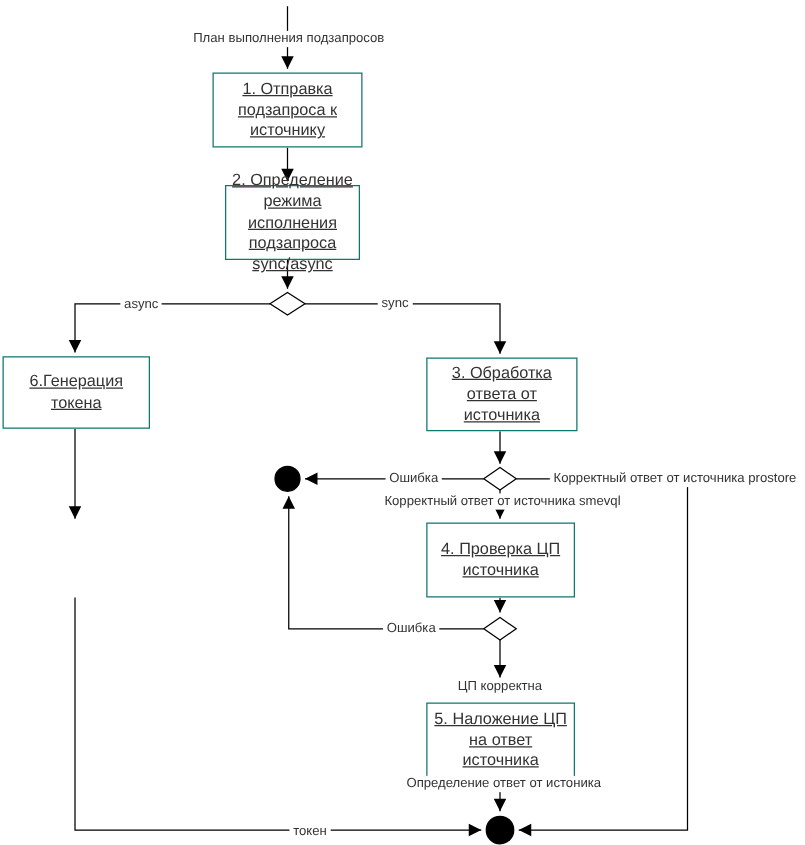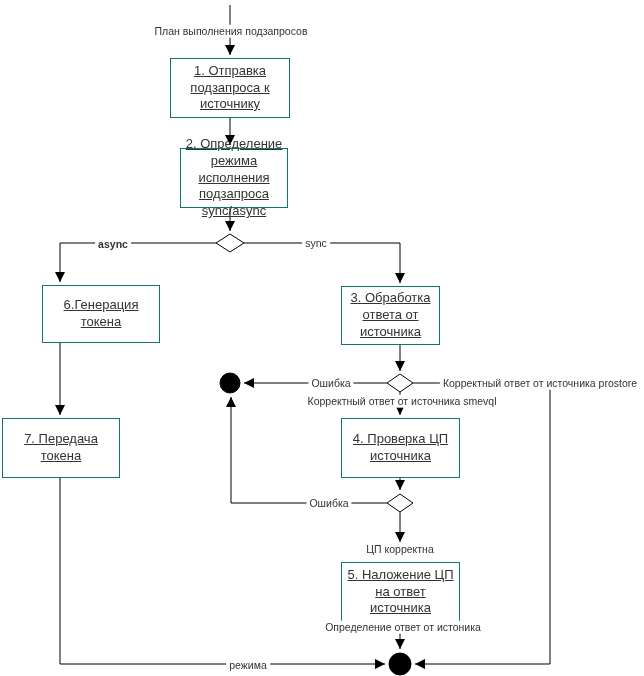--- a/index.html
+++ b/index.html
@@ -82,40 +82,37 @@
       <circle cx="400" cy="664" r="11" fill="#000000"></circle>
     </g>
   </svg>
 
   <div class="node" style="left:170px; top:58px; width:120px; height:60px;">
     <span>1. Отправка подзапроса к источнику</span>
   </div>
   <div class="node" style="left:168px; top:148px; width:108px; height:60px;margin-left:12px;">
     <span>2. Определение режима исполнения подзапроса sync/async</span>
   </div>
-  <div class="node" style="left:341px; top:286px; width:99px; height:59px;">
+  <div class="node" style="left:341px; top:286px; width:121px; height:59px;">
     <span>3. Обработка ответа от источника</span>
   </div>
-  <div class="node" style="left:2px; top:285px; width:118px; height:58px;margin-left:40px;">
+  <div class="node" style="left:2px; top:285px; width:118px; height:58px;">
     <span>6.Генерация токена</span>
   </div>
   <div class="node" style="left:341px; top:418px; width:119px; height:60px;">
     <span>4. Проверка ЦП источника</span>
-  </div>
-  <div class="node" style="left:2px; top:418px; width:118px; height:60px;">
-    <span>7. Передача токена</span>
   </div>
   <div class="node" style="left:341px; top:562px; width:119px; height:60px;">
     <span>5. Наложение ЦП на ответ источника</span>
   </div>
 
   <span class="edge-label" style="left:231px; top:31px;">План выполнения подзапросов</span>
-  <span class="edge-label" style="left:113px; top:244px;font-weight:bold;">async</span>
+  <span class="edge-label" style="left:113px; top:244px;">async</span>
   <span class="edge-label" style="left:316px; top:243px;">sync</span>
   <span class="edge-label" style="left:331px; top:383px;">Ошибка</span>
   <span class="edge-label" style="left:540px; top:383px;">Корректный ответ от источника prostore</span>
   <span class="edge-label" style="left:402px; top:401px;">Корректный ответ от источника smevql</span>
   <span class="edge-label" style="left:329px; top:503px;">Ошибка</span>
   <span class="edge-label" style="left:400px; top:549px;">ЦП корректна</span>
   <span class="edge-label" style="left:403px; top:627px;">Определение ответ от истоника</span>
-  <span class="edge-label" style="left:248px; top:665px;">режима</span>
+  <span class="edge-label" style="left:248px; top:665px;">токен</span>
 
 </div>
 
 </body></html>

